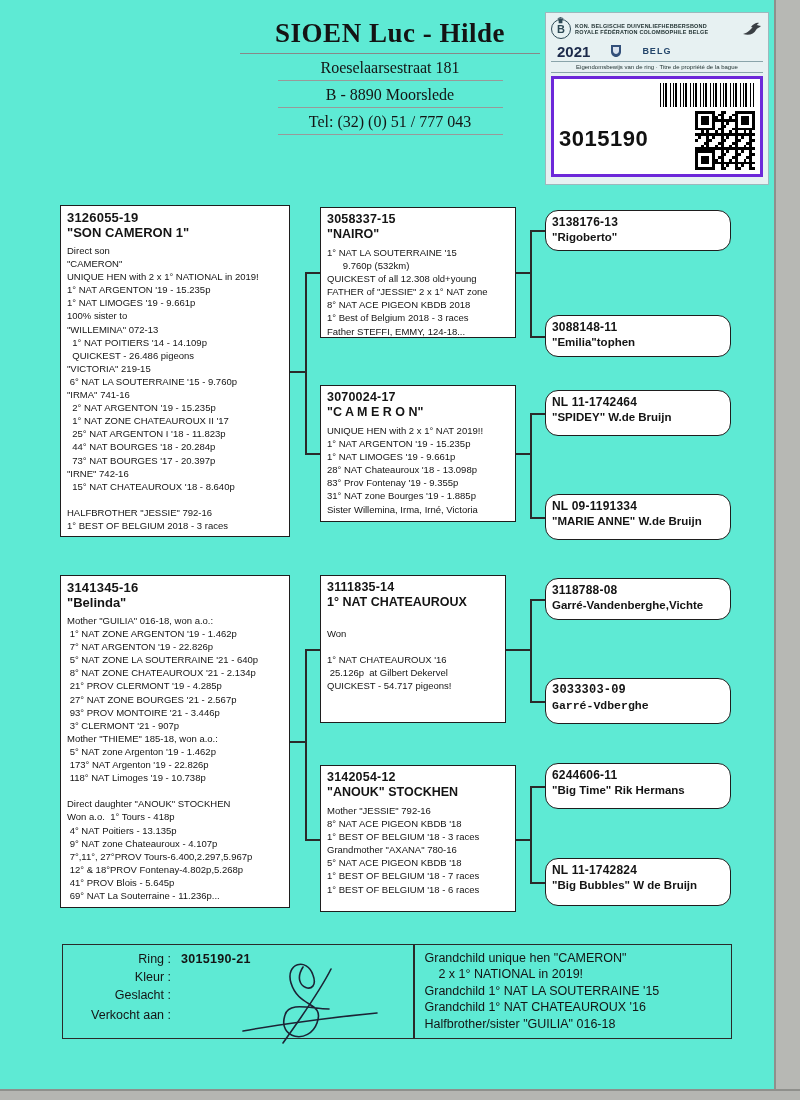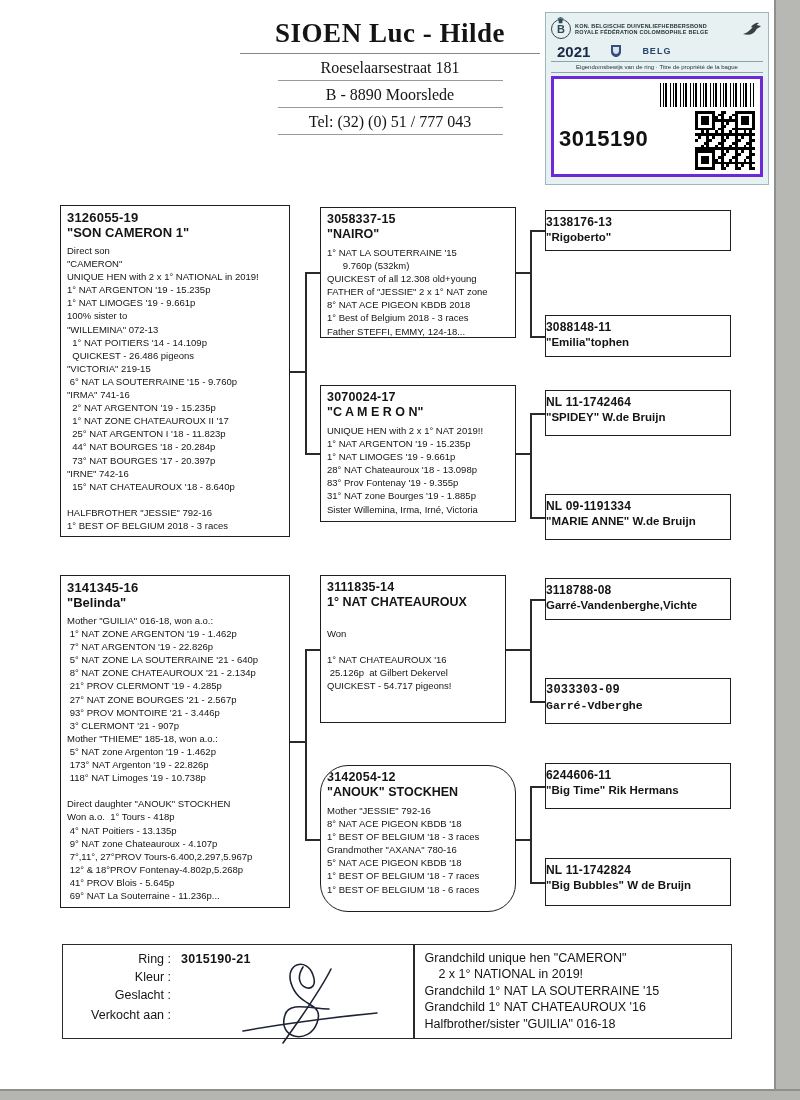--- a/index.html
+++ b/index.html
@@ -1,19 +1,19 @@
 <!DOCTYPE html>
 <html><head>
 <meta charset="utf-8">
 <title>Pedigree</title>
 <style>
   * { margin:0; padding:0; box-sizing:border-box; }
   html,body { background:#9a9a98; }
   body { font-family:"Liberation Sans", sans-serif; color:#141414; }
-  .page { position:relative; width:800px; height:1100px; background:#ffffff; overflow:hidden; margin:0 auto; }
+  .page { position:relative; width:800px; height:1100px; background:#5eead4; overflow:hidden; margin:0 auto; }
 
   
   .scan-right { position:absolute; top:0; right:0; width:26px; height:100%;
     background:linear-gradient(90deg,#8f908c 0 2px,#b7b8b4 2px); }
   .scan-bottom { position:absolute; left:0; bottom:0; width:100%; height:11px;
     background:linear-gradient(0deg,#b5b6b2 0 9px,#8f908c 9px); }
 
   
   .header { position:absolute; left:225px; top:18px; width:330px; text-align:center; }
   .header .title { font-family:"Liberation Serif", serif; font-weight:bold; font-size:27px;
@@ -48,34 +48,34 @@
   .st-qr i { display:block; }
   .st-qr i.q { background:#000; }
 
   
   .pbox { position:absolute; background:#fff; border:1.5px solid #1e1e1e; padding:4px 6px;
     font-size:9.5px; line-height:13.1px; overflow:hidden; }
   .pbox .pid { font-size:12.5px; font-weight:bold; line-height:15px; letter-spacing:0.2px; }
   .pbox .pname { font-size:12.5px; font-weight:bold; line-height:15px; margin-bottom:4px; }
   .pbox .plines { white-space:pre-wrap; }
   .gen1 .pid, .gen1 .pname { font-size:13px; }
-  .gen3 { padding:3px 0; }
+  .gen3 { padding:3px 6px;border-radius:13px; }
   .gen3 .pid { font-size:12px; line-height:16px; }
   .gen3 .pname { font-size:11.5px; line-height:15px; margin-bottom:0; }
 
   .box-father { left:60px;  top:205px; width:230px; height:332px; }
   .box-ff     { left:320px; top:207px; width:196px; height:131px; }
   .box-fm     { left:320px; top:385px; width:196px; height:137px; }
   .box-fff    { left:545px; top:210px; width:186px; height:41px; }
   .box-ffm    { left:545px; top:315px; width:186px; height:42px; }
   .box-fmf    { left:545px; top:390px; width:186px; height:46px; }
   .box-fmm    { left:545px; top:494px; width:186px; height:46px; }
   .box-mother { left:60px;  top:575px; width:230px; height:333px; }
   .box-mf     { left:320px; top:575px; width:186px; height:148px; }
-  .box-mm     { left:320px; top:765px; width:196px; height:147px;border-radius:28px; }
+  .box-mm     { left:320px; top:765px; width:196px; height:147px; }
   .box-mff    { left:545px; top:578px; width:186px; height:42px; }
   .box-mfm    { left:545px; top:678px; width:186px; height:46px;font-family:Liberation Mono, monospace; }
   .box-mmf    { left:545px; top:763px; width:186px; height:46px; }
   .box-mmm    { left:545px; top:858px; width:186px; height:48px; }
 
   .hl { position:absolute; height:2px; background:#2a2a2a; }
   .vl { position:absolute; width:2px;  background:#2a2a2a; }
 
   
   .footer-left { position:absolute; left:62px; top:944px; width:352px; height:95px;

